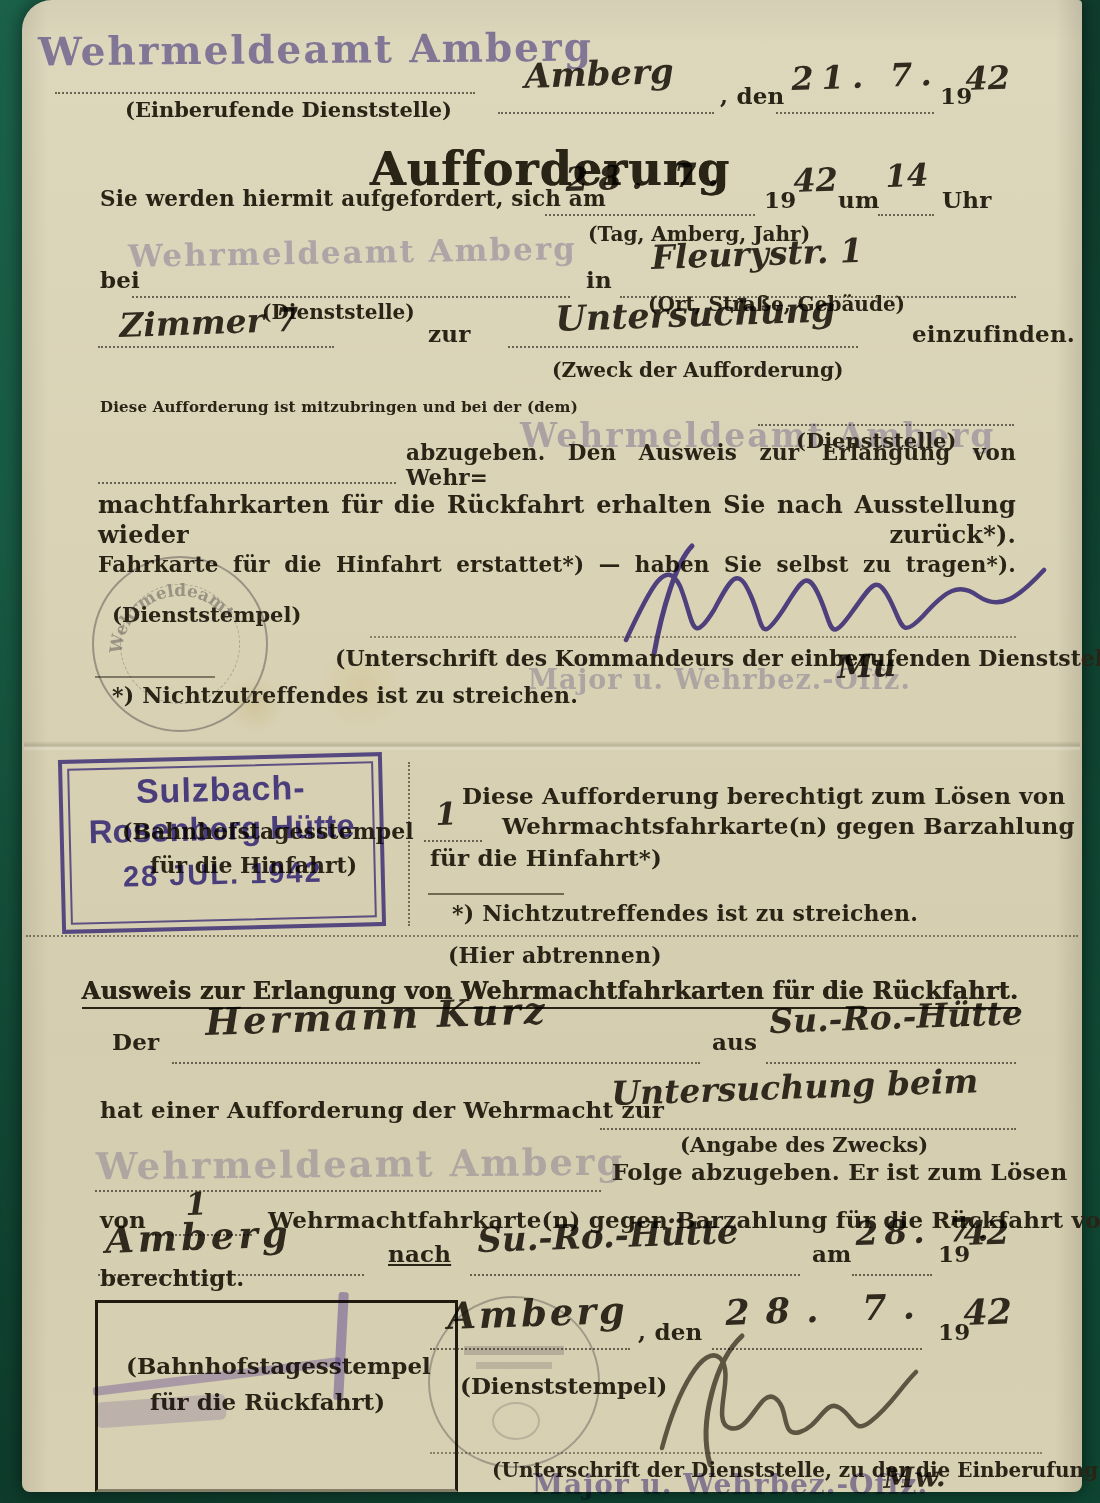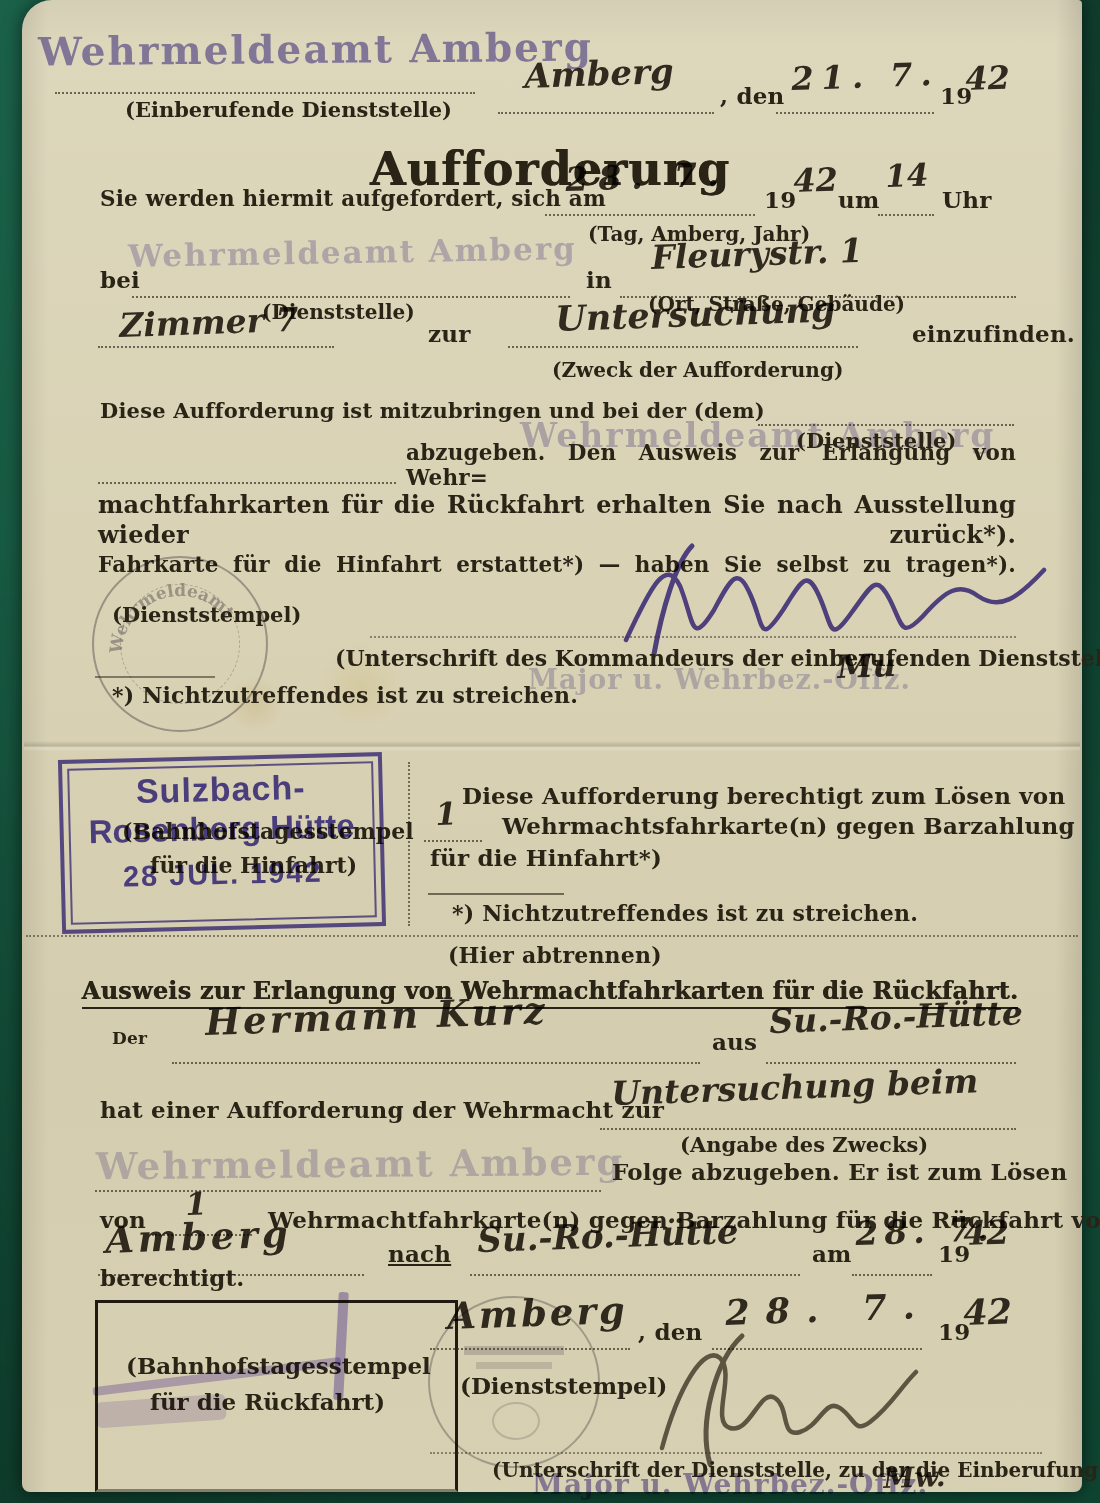--- a/index.html
+++ b/index.html
@@ -85,21 +85,21 @@
   <div class="abs cap" style="left:648px;top:292px;">(Ort, Straße, Gebäude)</div>
 
   <div class="abs hw" style="left:120px;top:306px;font-size:33px;">Zimmer 7</div>
   <div class="abs dots" style="left:98px;top:344px;width:236px;"></div>
   <div class="abs print" style="left:428px;top:320px;font-size:23px;">zur</div>
   <div class="abs dots" style="left:508px;top:344px;width:350px;"></div>
   <div class="abs hw" style="left:556px;top:298px;font-size:35px;">Untersuchung</div>
   <div class="abs print" style="left:868px;top:320px;font-size:23px;margin-left:44px;">einzufinden.</div>
   <div class="abs cap" style="left:508px;top:358px;margin-left:44px;">(Zweck der Aufforderung)</div>
 
-  <div class="abs print" style="left:100px;top:398px;font-size:21px;">Diese Aufforderung ist mitzubringen und bei der (dem)</div>
+  <div class="abs print" style="left:100px;top:398px;font-size:15px;">Diese Aufforderung ist mitzubringen und bei der (dem)</div>
   <div class="abs dots" style="left:758px;top:422px;width:256px;"></div>
   <div class="abs stamp-ink" style="left:520px;top:416px;font-size:33px;letter-spacing:2px;opacity:.42;">Wehrmeldeamt Amberg</div>
   <div class="abs cap" style="left:796px;top:428px;font-size:21px;">(Dienststelle)</div>
 
   <div class="abs" style="left:98px;top:460px;width:918px;">
     <div style="display:flex;align-items:flex-end;height:30px;">
       <span class="dots" style="width:298px;margin-bottom:6px;"></span>
       <span class="print justify" style="flex:1;font-size:21.5px;padding-left:10px;">abzugeben. Den Ausweis zur Erlangung von Wehr=</span>
     </div>
     <div class="print justify" style="font-size:24px;line-height:30px;">machtfahrkarten für die Rückfahrt erhalten Sie nach Ausstellung wieder zurück*).</div>
@@ -148,21 +148,21 @@
   <div class="abs rule" style="left:428px;top:893px;width:136px;opacity:.7;"></div>
   <div class="abs print" style="left:452px;top:900px;font-size:22px;">*) Nichtzutreffendes ist zu streichen.</div>
 
   <div class="abs dots" style="left:26px;top:933px;width:1052px;border-bottom-color:rgba(58,50,38,.55);"></div>
   <div class="abs print" style="left:448px;top:942px;font-size:22px;">(Hier abtrennen)</div>
 
   <div class="abs" style="left:0;top:976px;width:1100px;text-align:center;">
     <span class="print" style="font-size:24px;border-bottom:2.5px solid #2a2417;padding-bottom:2px;text-shadow:.5px 0 #2a2417;">Ausweis zur Erlangung von Wehrmachtfahrkarten für die Rückfahrt.</span>
   </div>
 
-  <div class="abs print" style="left:112px;top:1028px;font-size:17px;">Der</div>
+  <div class="abs print" style="left:112px;top:1028px;font-size:23px;">Der</div>
   <div class="abs dots" style="left:172px;top:1060px;width:528px;"></div>
   <div class="abs hw" style="left:206px;top:1000px;font-size:37px;letter-spacing:3px;">Hermann Kurz</div>
   <div class="abs print" style="left:712px;top:1028px;font-size:23px;">aus</div>
   <div class="abs dots" style="left:766px;top:1060px;width:250px;"></div>
   <div class="abs hw" style="left:770px;top:1002px;font-size:33px;">Su.-Ro.-Hütte</div>
 
   <div class="abs print" style="left:100px;top:1096px;font-size:23px;">hat einer Aufforderung der Wehrmacht zur</div>
   <div class="abs dots" style="left:600px;top:1126px;width:416px;"></div>
   <div class="abs hw" style="left:612px;top:1074px;font-size:33px;">Untersuchung beim</div>
   <div class="abs cap" style="left:680px;top:1132px;font-size:21px;">(Angabe des Zwecks)</div>

